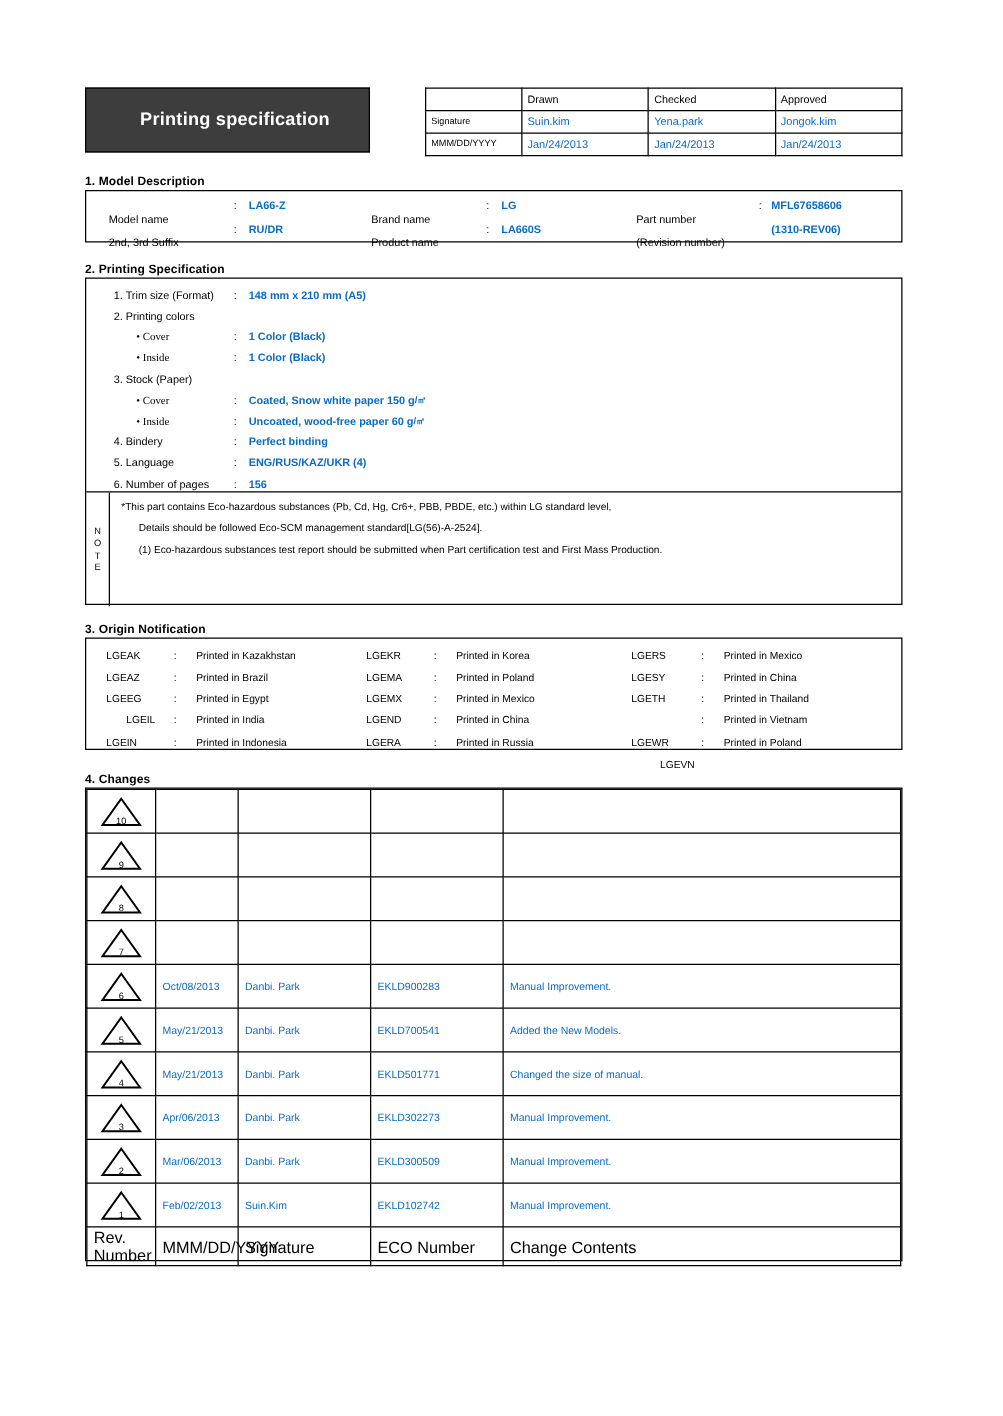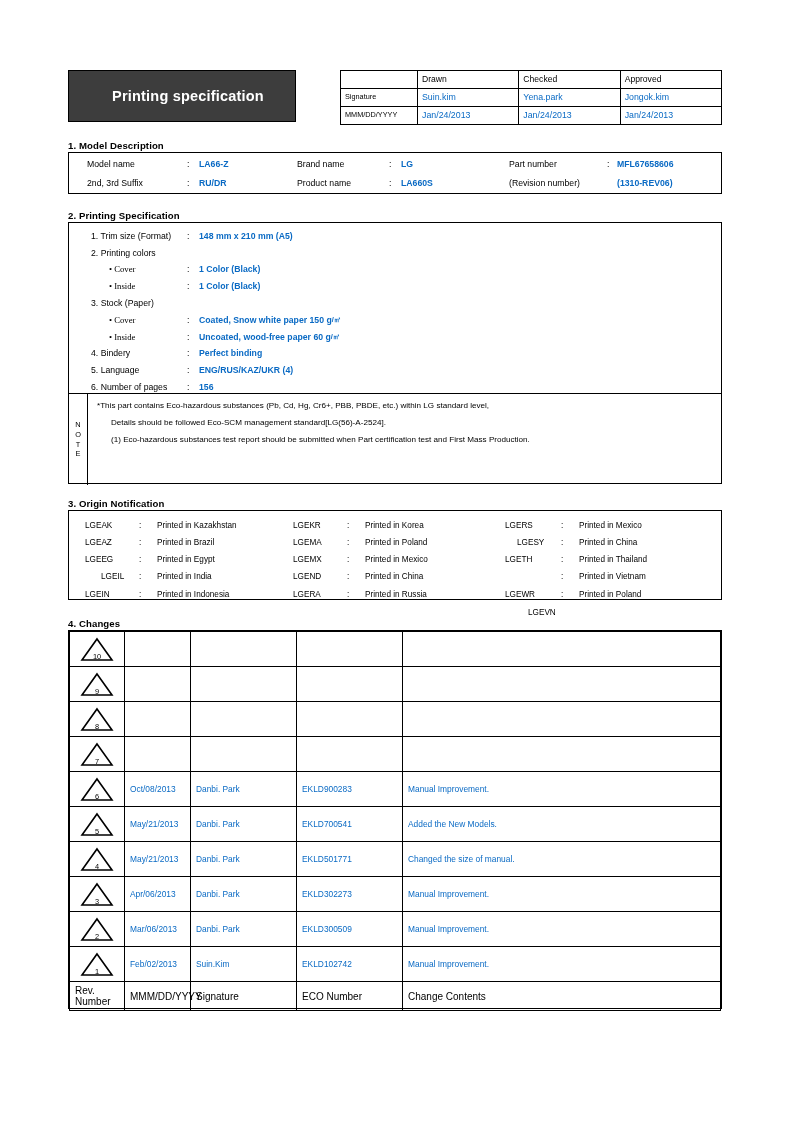--- a/index.html
+++ b/index.html
@@ -83,21 +83,21 @@
 
   
   #model-box { left: 68px; top: 152px; width: 654px; height: 42px; }
   .md-row {
     position: absolute;
     left: 0; width: 100%;
     height: 21px;
     font-size: 8.7px;
   }
   .md-row > span { position: absolute; top: 50%; transform: translateY(-50%); white-space: nowrap; }
-  .md-k { color: #000; }
+  .md-k { color: #000; margin-top: 11px; }
   .md-c { color: #000; }
   .md-v { color: #0a6ac4; font-weight: bold; }
 
   
   #spec-box { left: 68px; top: 222px; width: 654px; height: 262px; }
   .sp-row {
     position: absolute;
     left: 0; width: 100%; height: 17.6px;
     font-size: 8.7px;
   }
@@ -173,21 +173,21 @@
     vertical-align: middle;
     height: 34px;
   }
   .ch-table td.rev {
     padding: 0;
     text-align: center;
     vertical-align: middle;
   }
   .ch-table tr.hdr td {
     color: #000;
-    font-size: 10px;
+    font-size: 13px;
     height: 28px;
   }
   .ch-table tr.hdr td.rev { text-align: left; padding-left: 5px; }
   .tri {
     display: inline-block;
     position: relative;
     width: 34px;
     height: 25px;
     vertical-align: middle;
   }
@@ -343,21 +343,21 @@
         <span style="left: 492px;">:</span>
         <span class="og-col" style="left: 510px;">Printed in Mexico</span>
       </div>
       <div class="og-row" style="top: 22.2px;">
         <span class="og-code" style="left: 16px;">LGEAZ</span>
         <span style="left: 70px;">:</span>
         <span class="og-col" style="left: 88px;">Printed in Brazil</span>
         <span class="og-code" style="left: 224px;">LGEMA</span>
         <span style="left: 278px;">:</span>
         <span class="og-col" style="left: 296px;">Printed in Poland</span>
-        <span class="og-code" style="left: 436px; margin-left: 12px;">LGESY</span>
+        <span class="og-code" style="left: 436px;">LGESY</span>
         <span style="left: 492px;">:</span>
         <span class="og-col" style="left: 510px;">Printed in China</span>
       </div>
       <div class="og-row" style="top: 39.4px;">
         <span class="og-code" style="left: 16px;">LGEEG</span>
         <span style="left: 70px;">:</span>
         <span class="og-col" style="left: 88px;">Printed in Egypt</span>
         <span class="og-code" style="left: 224px;">LGEMX</span>
         <span style="left: 278px;">:</span>
         <span class="og-col" style="left: 296px;">Printed in Mexico</span>

